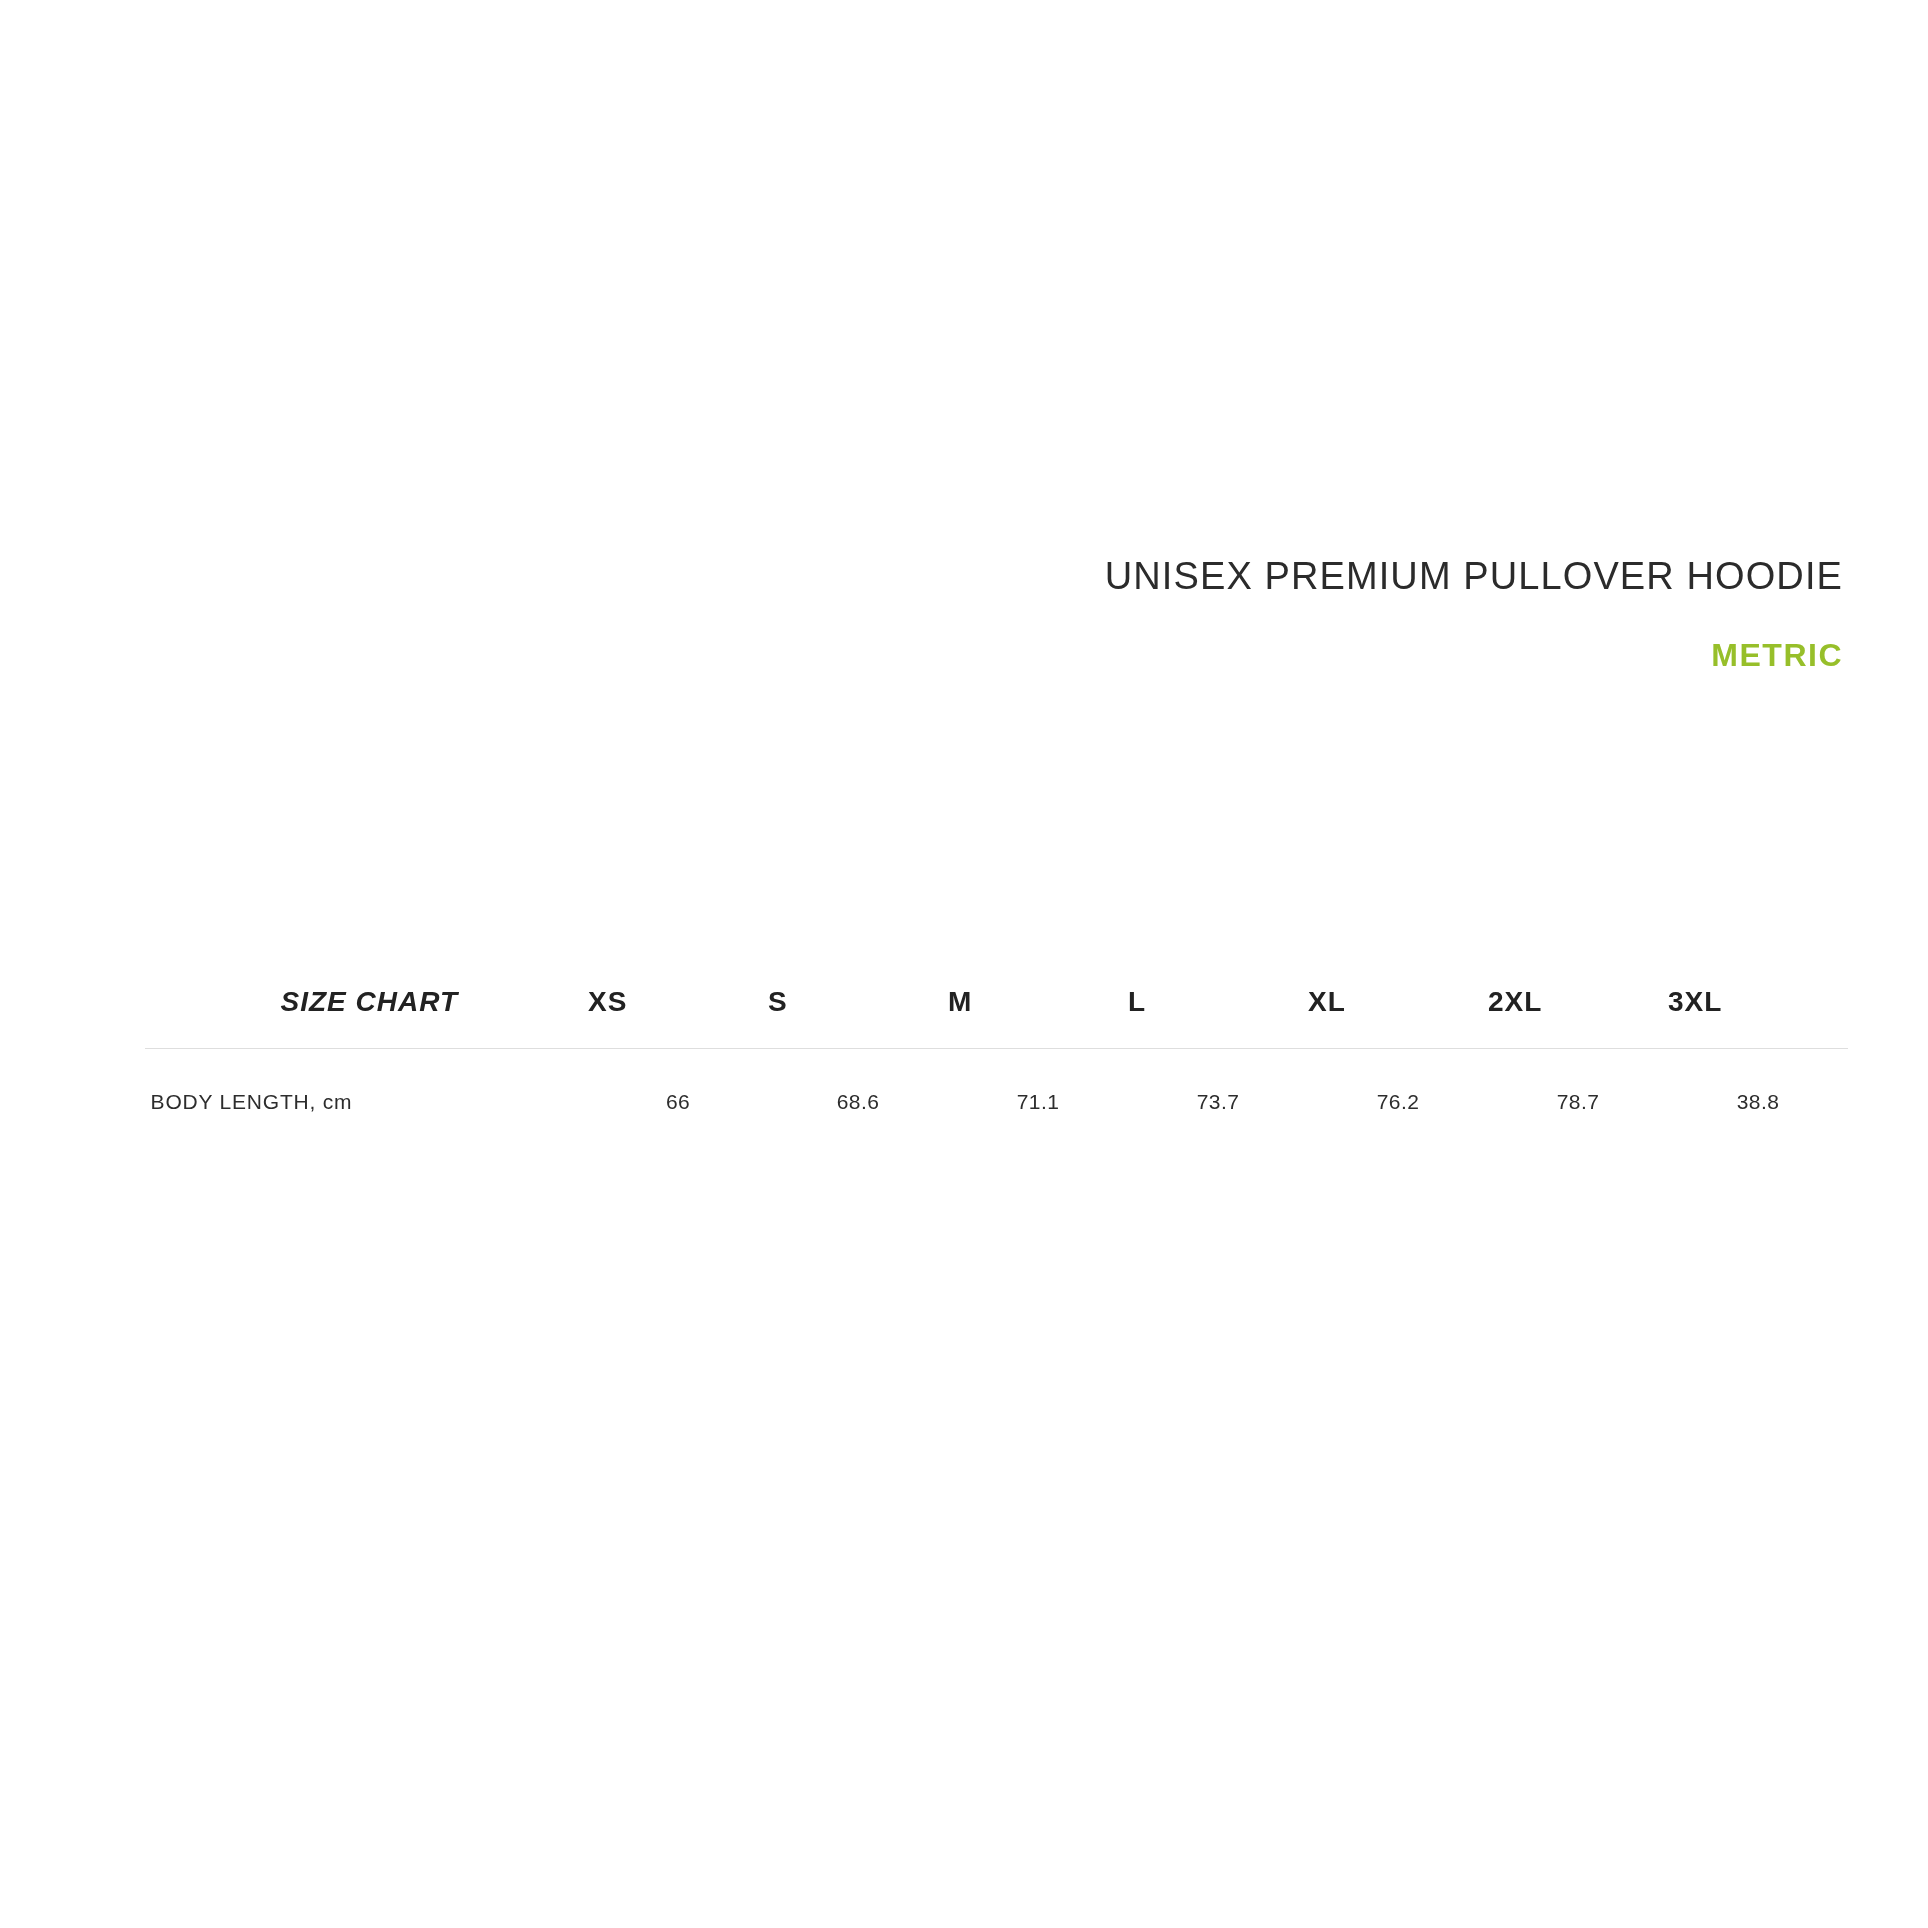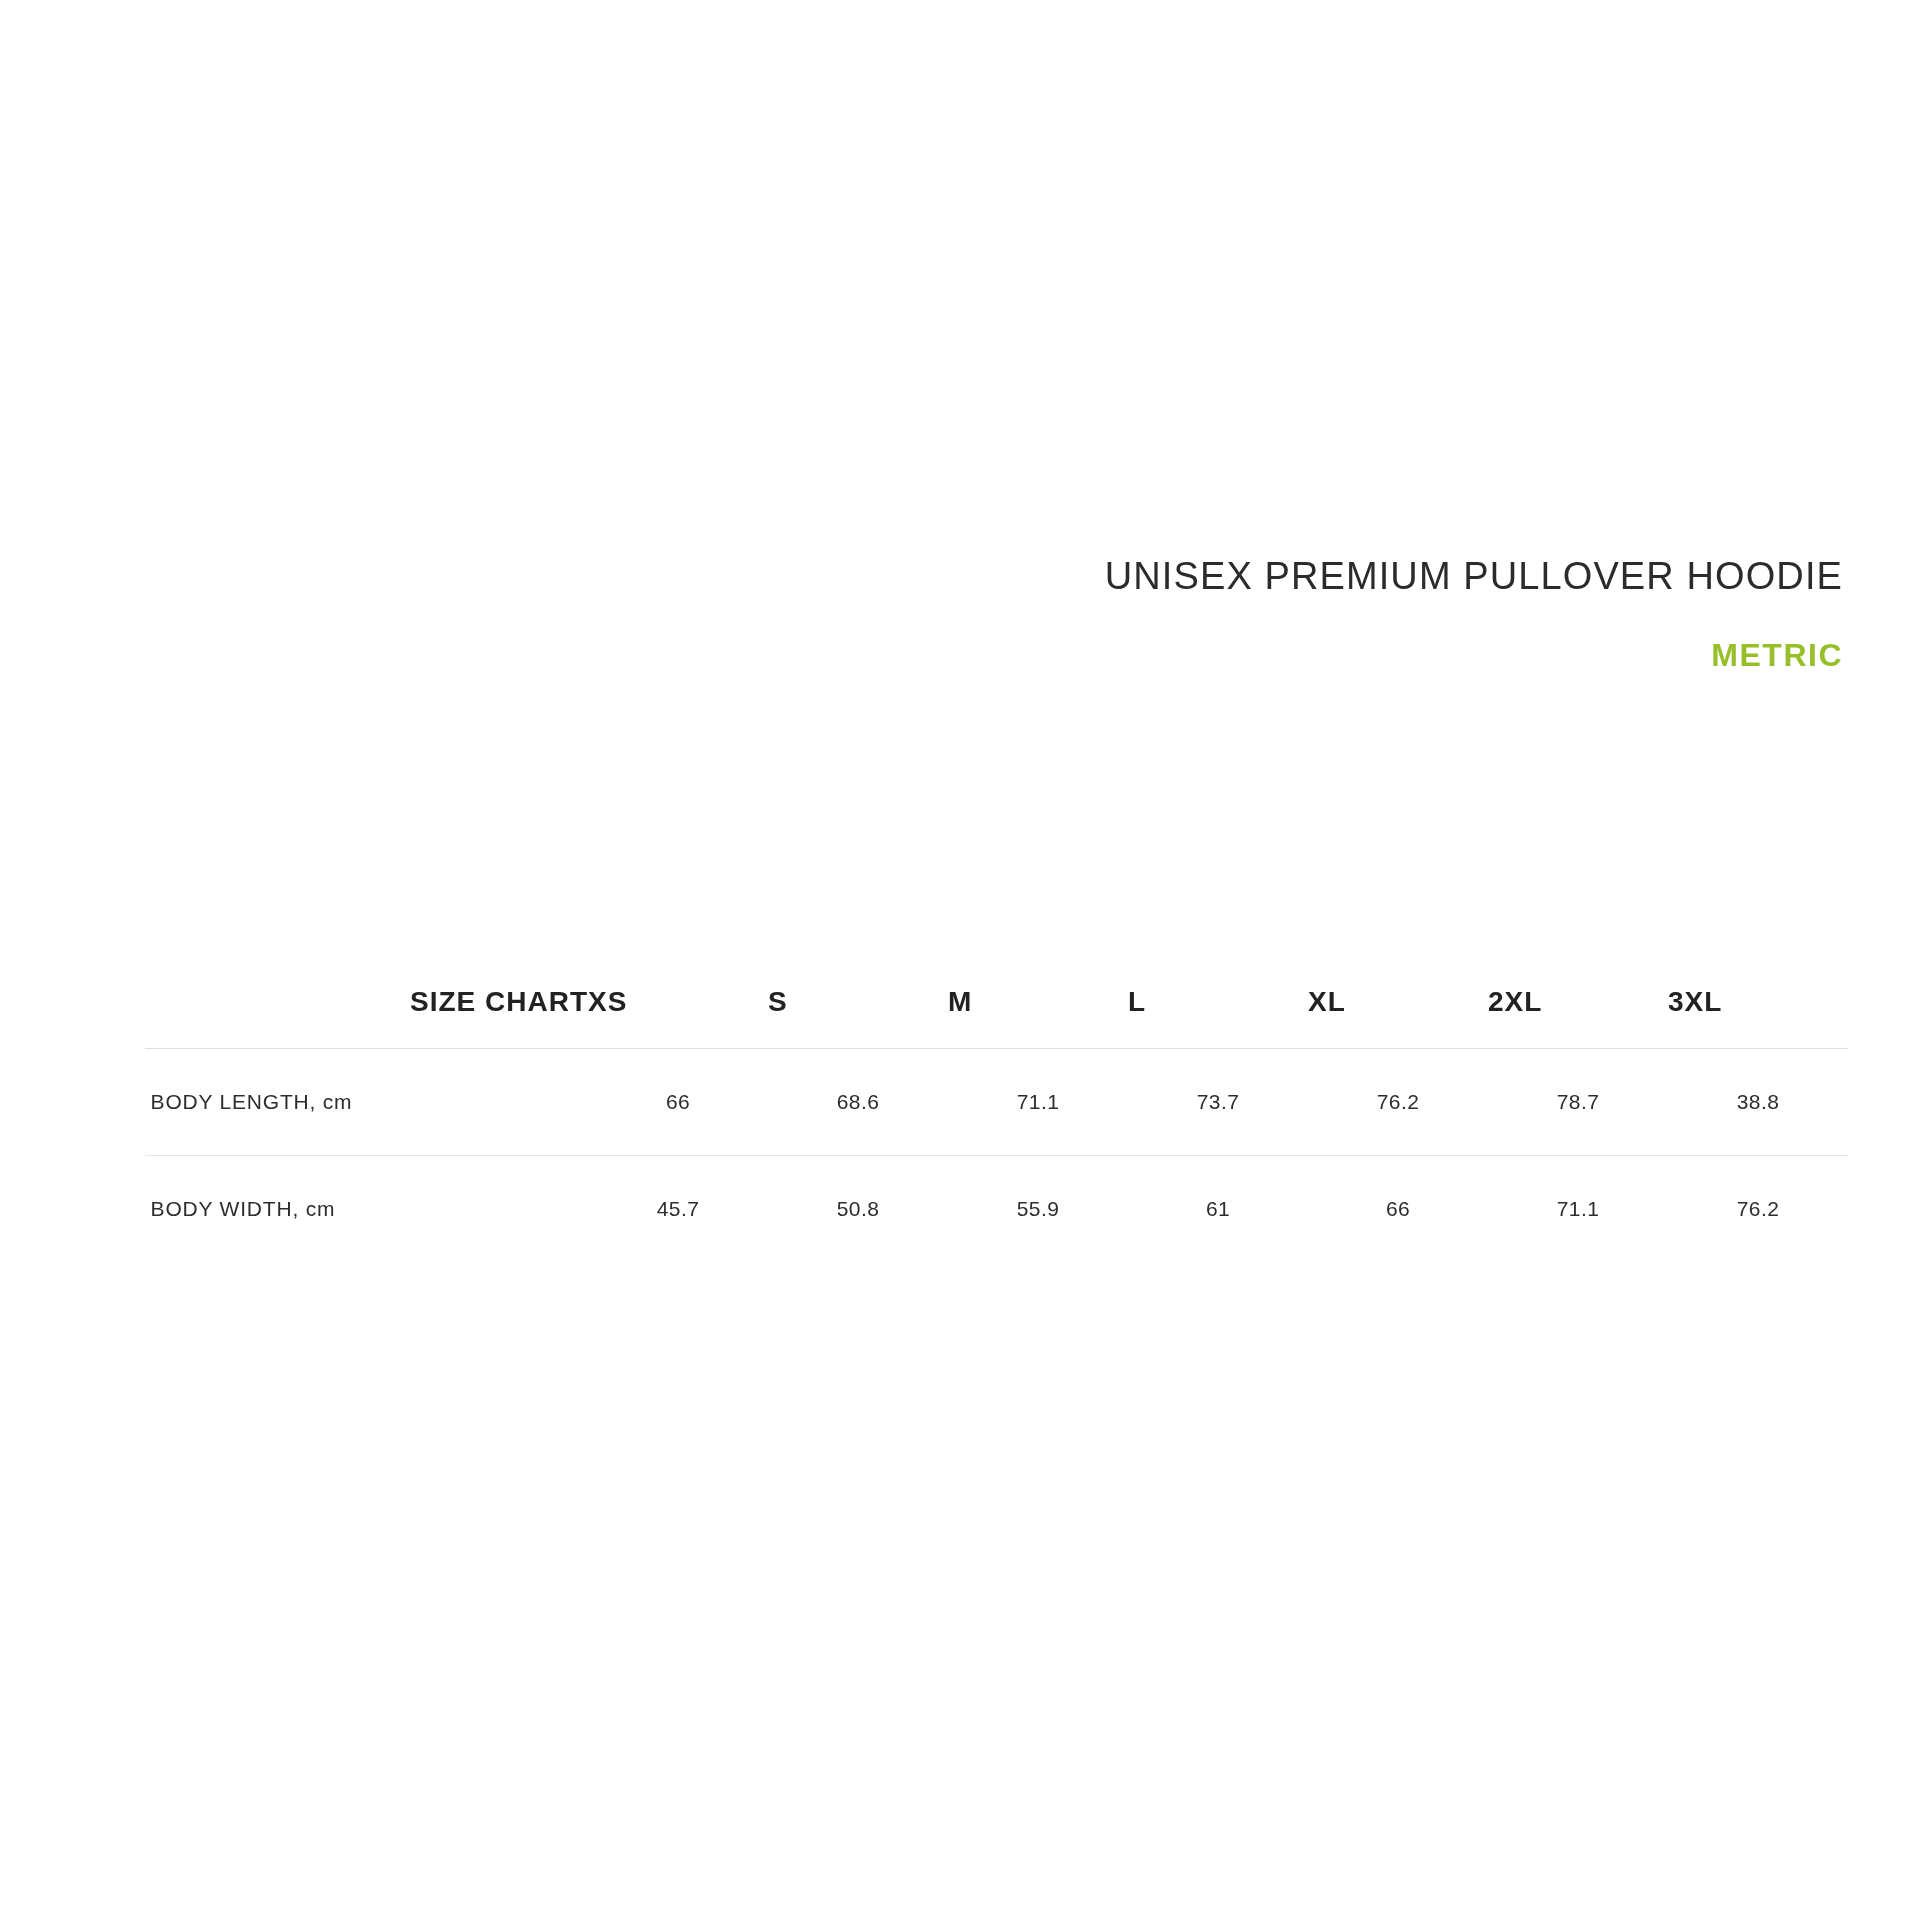--- a/index.html
+++ b/index.html
@@ -75,22 +75,23 @@
   thead th {
     height: 92px;
     font-size: 28px;
     font-weight: 700;
     letter-spacing: 1px;
     color: #222222;
     text-align: left;
     border-bottom: 0.9px solid #dedede;
   }
   thead th.row-head {
-    text-align: right;
+    text-align: center;
     padding-left: 5.6px;
+    font-style: italic;
   }
 
   tbody td {
     height: 106px;
     font-size: 21px;
     font-weight: 400;
     color: #2d2d2d;
     text-align: center;
     border-bottom: 0.9px solid #e4e4e4;
     letter-spacing: 0.4px;
@@ -142,28 +143,18 @@
         <tr>
           <td class="row-head">BODY LENGTH, cm</td>
           <td>66</td>
           <td>68.6</td>
           <td>71.1</td>
           <td>73.7</td>
           <td>76.2</td>
           <td>78.7</td>
           <td>38.8</td>
         </tr>
-        <tr>
-          <td class="row-head">BODY WIDTH, cm</td>
-          <td>45.7</td>
-          <td>50.8</td>
-          <td>55.9</td>
-          <td>61</td>
-          <td>66</td>
-          <td>71.1</td>
-          <td>76.2</td>
-        </tr>
       </tbody>
     </table>
   </div>
 
 </div>
 
 
 </body></html>

